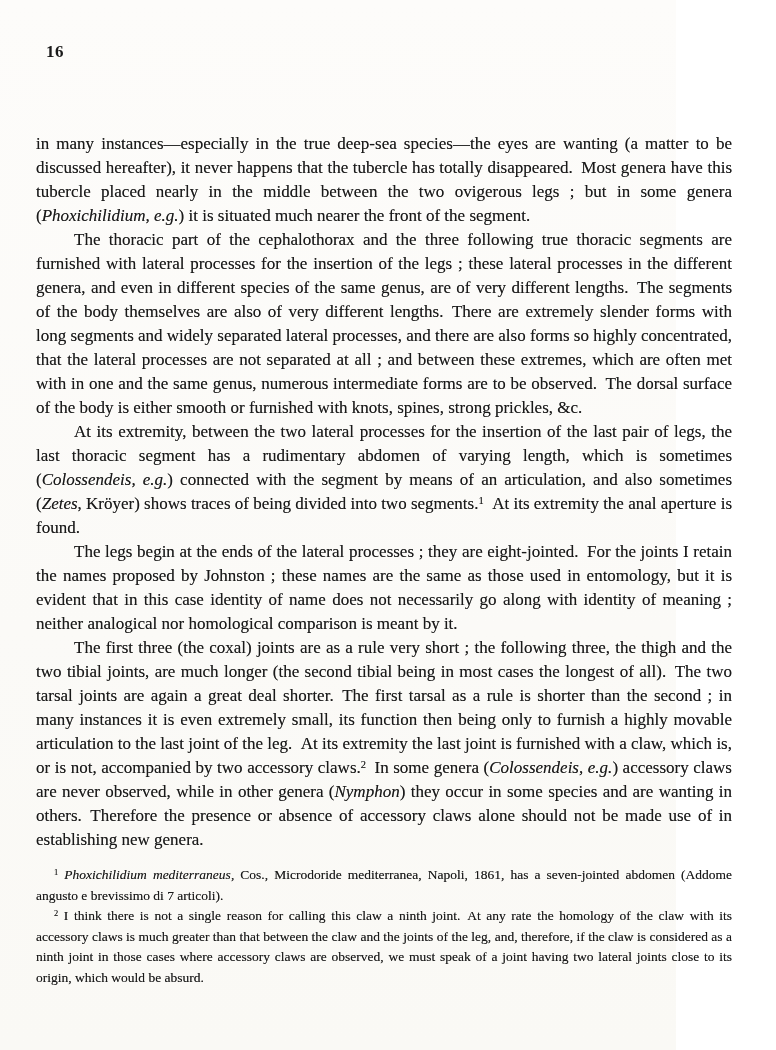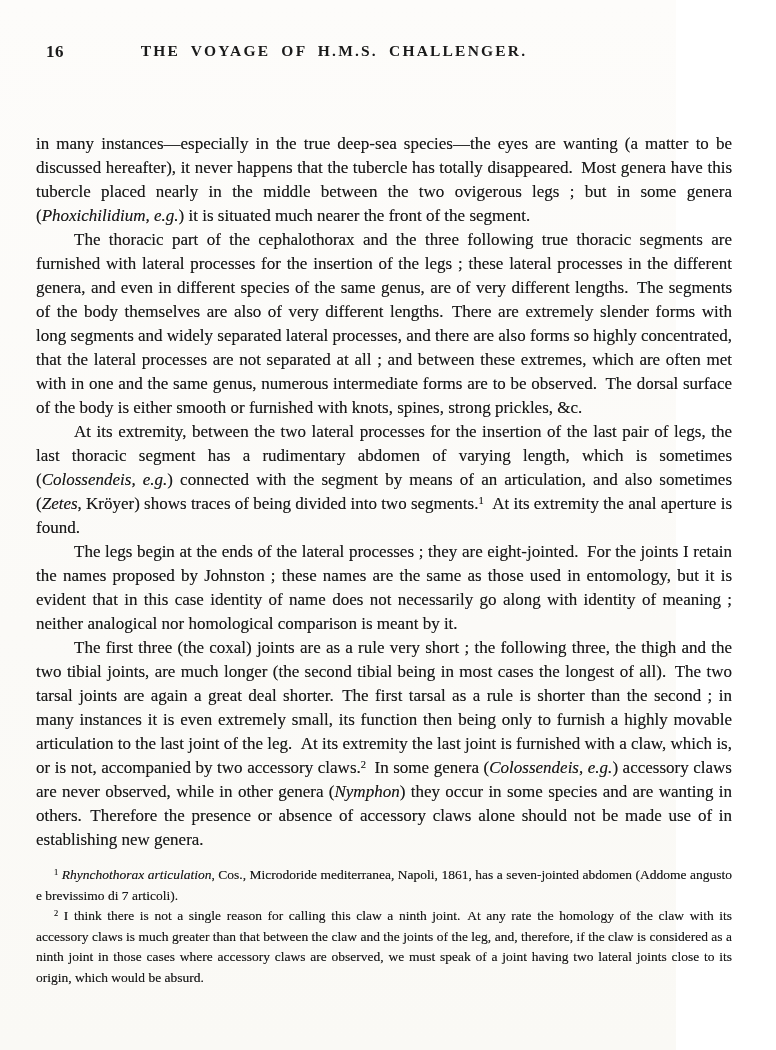--- a/index.html
+++ b/index.html
@@ -79,29 +79,28 @@
   }
   i { font-style: italic; }
 </style>
 </head>
 <body>
 
 <div class="page">
 
   <div class="header">
     <span class="page-number">16</span>
-    <div class="running-head">THE VOYAGE OF H.M.S. CHALLENGER.</div>
   </div>
 
   <div class="body-text">
     <p class="no-indent"><span>in many instances—especially in the true deep-sea species—the eyes are wanting (a matter to be discussed hereafter), it never happens that the tubercle has totally disappeared. Most genera have this tubercle placed nearly in the middle between the two ovigerous legs&nbsp;; but in some genera (</span><i>Phoxichilidium, e.g.</i><span>) it is situated much nearer the front of the segment.</span></p>
     <p><span>The thoracic part of the cephalothorax and the three following true thoracic segments are furnished with lateral processes for the insertion of the legs&nbsp;; these lateral processes in the different genera, and even in different species of the same genus, are of very different lengths. The segments of the body themselves are also of very different lengths. There are extremely slender forms with long segments and widely separated lateral processes, and there are also forms so highly concentrated, that the lateral processes are not separated at all&nbsp;; and between these extremes, which are often met with in one and the same genus, numerous intermediate forms are to be observed. The dorsal surface of the body is either smooth or furnished with knots, spines, strong prickles, &amp;c.</span></p>
     <p><span>At its extremity, between the two lateral processes for the insertion of the last pair of legs, the last thoracic segment has a rudimentary abdomen of varying length, which is sometimes (</span><i>Colossendeis, e.g.</i><span>) connected with the segment by means of an articulation, and also sometimes (</span><i>Zetes</i><span>, Kröyer) shows traces of being divided into two segments.</span><sup>1</sup><span> At its extremity the anal aperture is found.</span></p>
     <p><span>The legs begin at the ends of the lateral processes&nbsp;; they are eight-jointed. For the joints I retain the names proposed by Johnston&nbsp;; these names are the same as those used in entomology, but it is evident that in this case identity of name does not necessarily go along with identity of meaning&nbsp;; neither analogical nor homological comparison is meant by it.</span></p>
     <p><span>The first three (the coxal) joints are as a rule very short&nbsp;; the following three, the thigh and the two tibial joints, are much longer (the second tibial being in most cases the longest of all). The two tarsal joints are again a great deal shorter. The first tarsal as a rule is shorter than the second&nbsp;; in many instances it is even extremely small, its function then being only to furnish a highly movable articulation to the last joint of the leg. At its extremity the last joint is furnished with a claw, which is, or is not, accompanied by two accessory claws.</span><sup>2</sup><span> In some genera (</span><i>Colossendeis, e.g.</i><span>) accessory claws are never observed, while in other genera (</span><i>Nymphon</i><span>) they occur in some species and are wanting in others. Therefore the presence or absence of accessory claws alone should not be made use of in establishing new genera.</span></p>
 
     <div class="footnotes">
-      <p><sup>1</sup><span> </span><i>Rhynchothorax articulation</i><span>, Cos., Microdoride mediterranea, Napoli, 1861, has a seven-jointed abdomen (Addome angusto e brevissimo di 7 articoli).</span></p>
+      <p><sup>1</sup><span> </span><i>Phoxichilidium mediterraneus</i><span>, Cos., Microdoride mediterranea, Napoli, 1861, has a seven-jointed abdomen (Addome angusto e brevissimo di 7 articoli).</span></p>
       <p><sup>2</sup><span> I think there is not a single reason for calling this claw a ninth joint. At any rate the homology of the claw with its accessory claws is much greater than that between the claw and the joints of the leg, and, therefore, if the claw is considered as a ninth joint in those cases where accessory claws are observed, we must speak of a joint having two lateral joints close to its origin, which would be absurd.</span></p>
     </div>
   </div>
 
 </div>
 
 </body></html>

